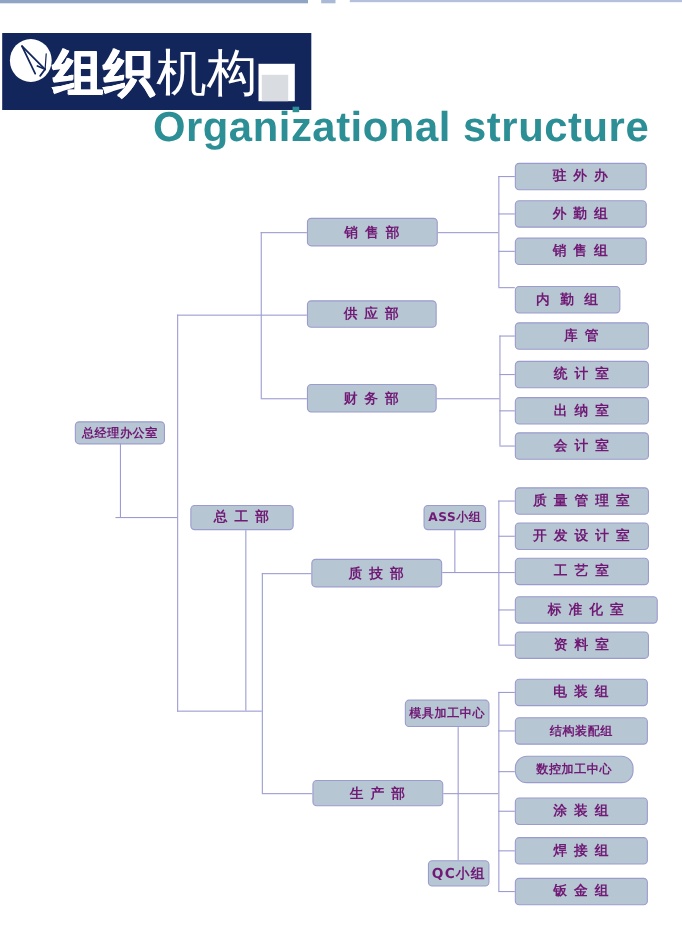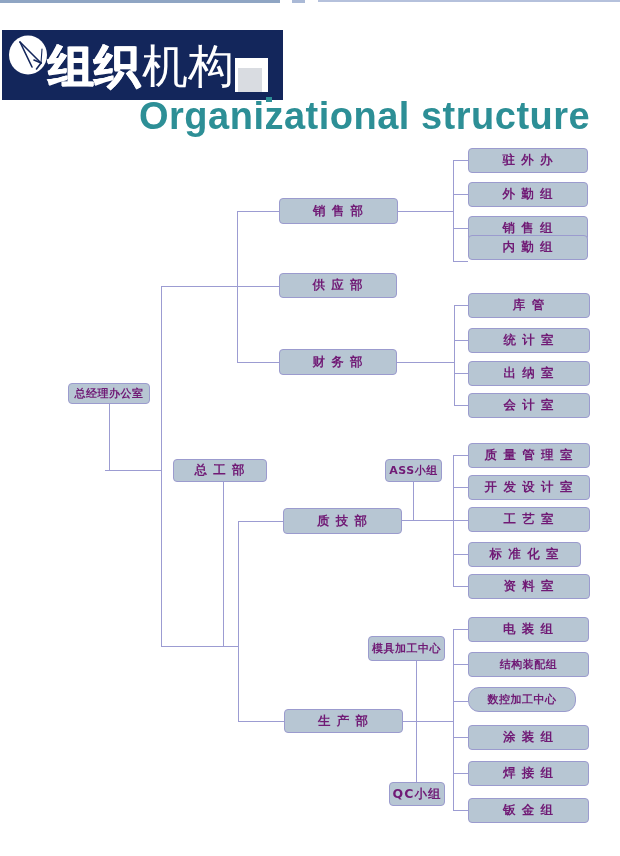--- a/index.html
+++ b/index.html
@@ -130,29 +130,29 @@
       <div class="node" style="left: 279px; top: 273px; width: 118px; height: 25px;">供 应 部</div>
       <div class="node" style="left: 279px; top: 349px; width: 118px; height: 26px;">财 务 部</div>
       <div class="node" style="left: 283px; top: 508px; width: 119px; height: 26px;">质 技 部</div>
       <div class="node" style="left: 284px; top: 709px; width: 119px; height: 24px;">生 产 部</div>
       <div class="node sm" style="left: 385px; top: 459px; width: 57px; height: 23px;">ASS小组</div>
       <div class="node sm" style="left: 368px; top: 636px; width: 77px; height: 25px;">模具加工中心</div>
       <div class="node" style="left: 389px; top: 782px; width: 56px; height: 24px;">QC小组</div>
       <div class="node" style="left: 468px; top: 148px; width: 120px; height: 25px;">驻 外 办</div>
       <div class="node" style="left: 468px; top: 182px; width: 120px; height: 25px;">外 勤 组</div>
       <div class="node" style="left: 468px; top: 216px; width: 120px; height: 25px;">销 售 组</div>
-      <div class="node" style="left: 468px; top: 235px; width: 120px; height: 25px;">内 勤 组</div>
+      <div class="node" style="left: 468px; top: 260px; width: 96px; height: 25px; font-family: Liberation Mono, monospace;">内 勤 组</div>
       <div class="node" style="left: 468px; top: 293px; width: 122px; height: 25px;">库 管</div>
       <div class="node" style="left: 468px; top: 328px; width: 122px; height: 25px;">统 计 室</div>
       <div class="node" style="left: 468px; top: 361px; width: 122px; height: 25px;">出 纳 室</div>
       <div class="node" style="left: 468px; top: 393px; width: 122px; height: 25px;">会 计 室</div>
       <div class="node" style="left: 468px; top: 443px; width: 122px; height: 25px;">质 量 管 理 室</div>
       <div class="node" style="left: 468px; top: 475px; width: 122px; height: 25px;">开 发 设 计 室</div>
       <div class="node" style="left: 468px; top: 507px; width: 122px; height: 25px;">工 艺 室</div>
-      <div class="node" style="left: 468px; top: 542px; width: 113px; height: 25px;">标 准 化 室</div>
+      <div class="node" style="left: 468px; top: 542px; width: 130px; height: 25px;">标 准 化 室</div>
       <div class="node" style="left: 468px; top: 574px; width: 122px; height: 25px;">资 料 室</div>
       <div class="node" style="left: 468px; top: 617px; width: 121px; height: 25px;">电 装 组</div>
       <div class="node sm" style="left: 468px; top: 652px; width: 121px; height: 25px;">结构装配组</div>
       <div class="node sm" style="left: 468px; top: 687px; width: 108px; height: 25px; border-radius: 11px;">数控加工中心</div>
       <div class="node" style="left: 468px; top: 725px; width: 121px; height: 25px;">涂 装 组</div>
       <div class="node" style="left: 468px; top: 761px; width: 121px; height: 25px;">焊 接 组</div>
       <div class="node" style="left: 468px; top: 798px; width: 121px; height: 25px;">钣 金 组</div>
     </div>
 
 </div>

